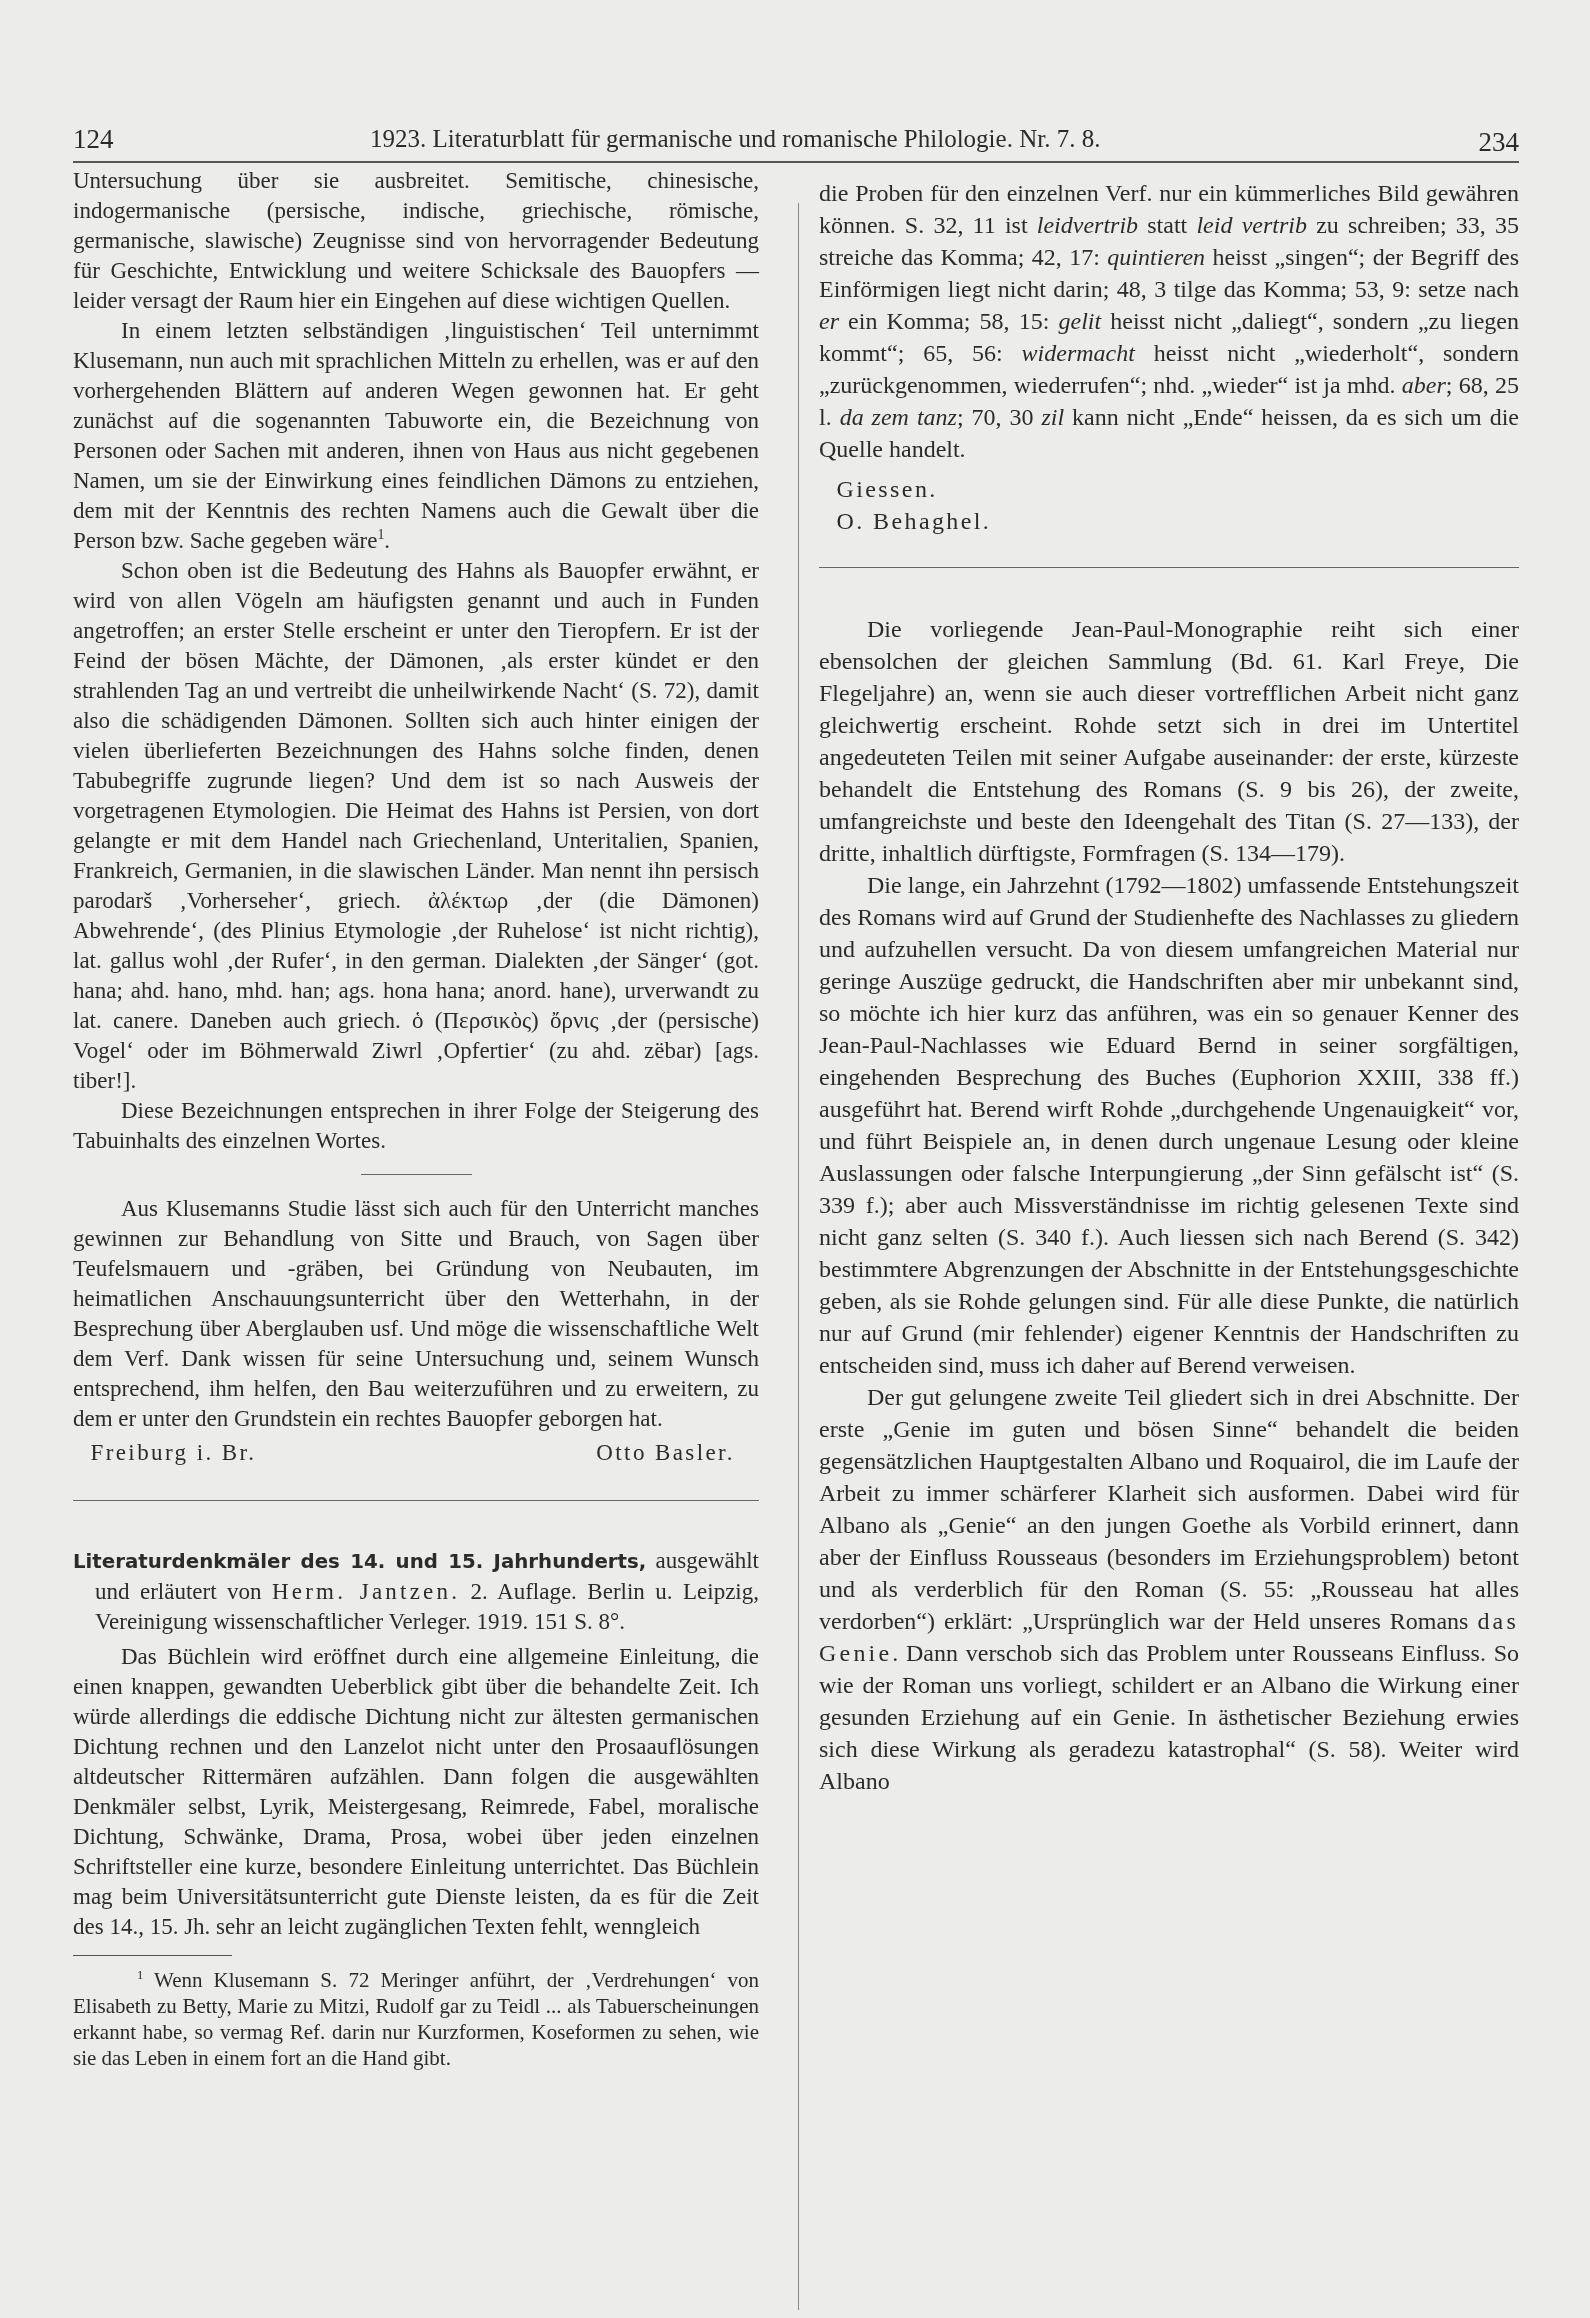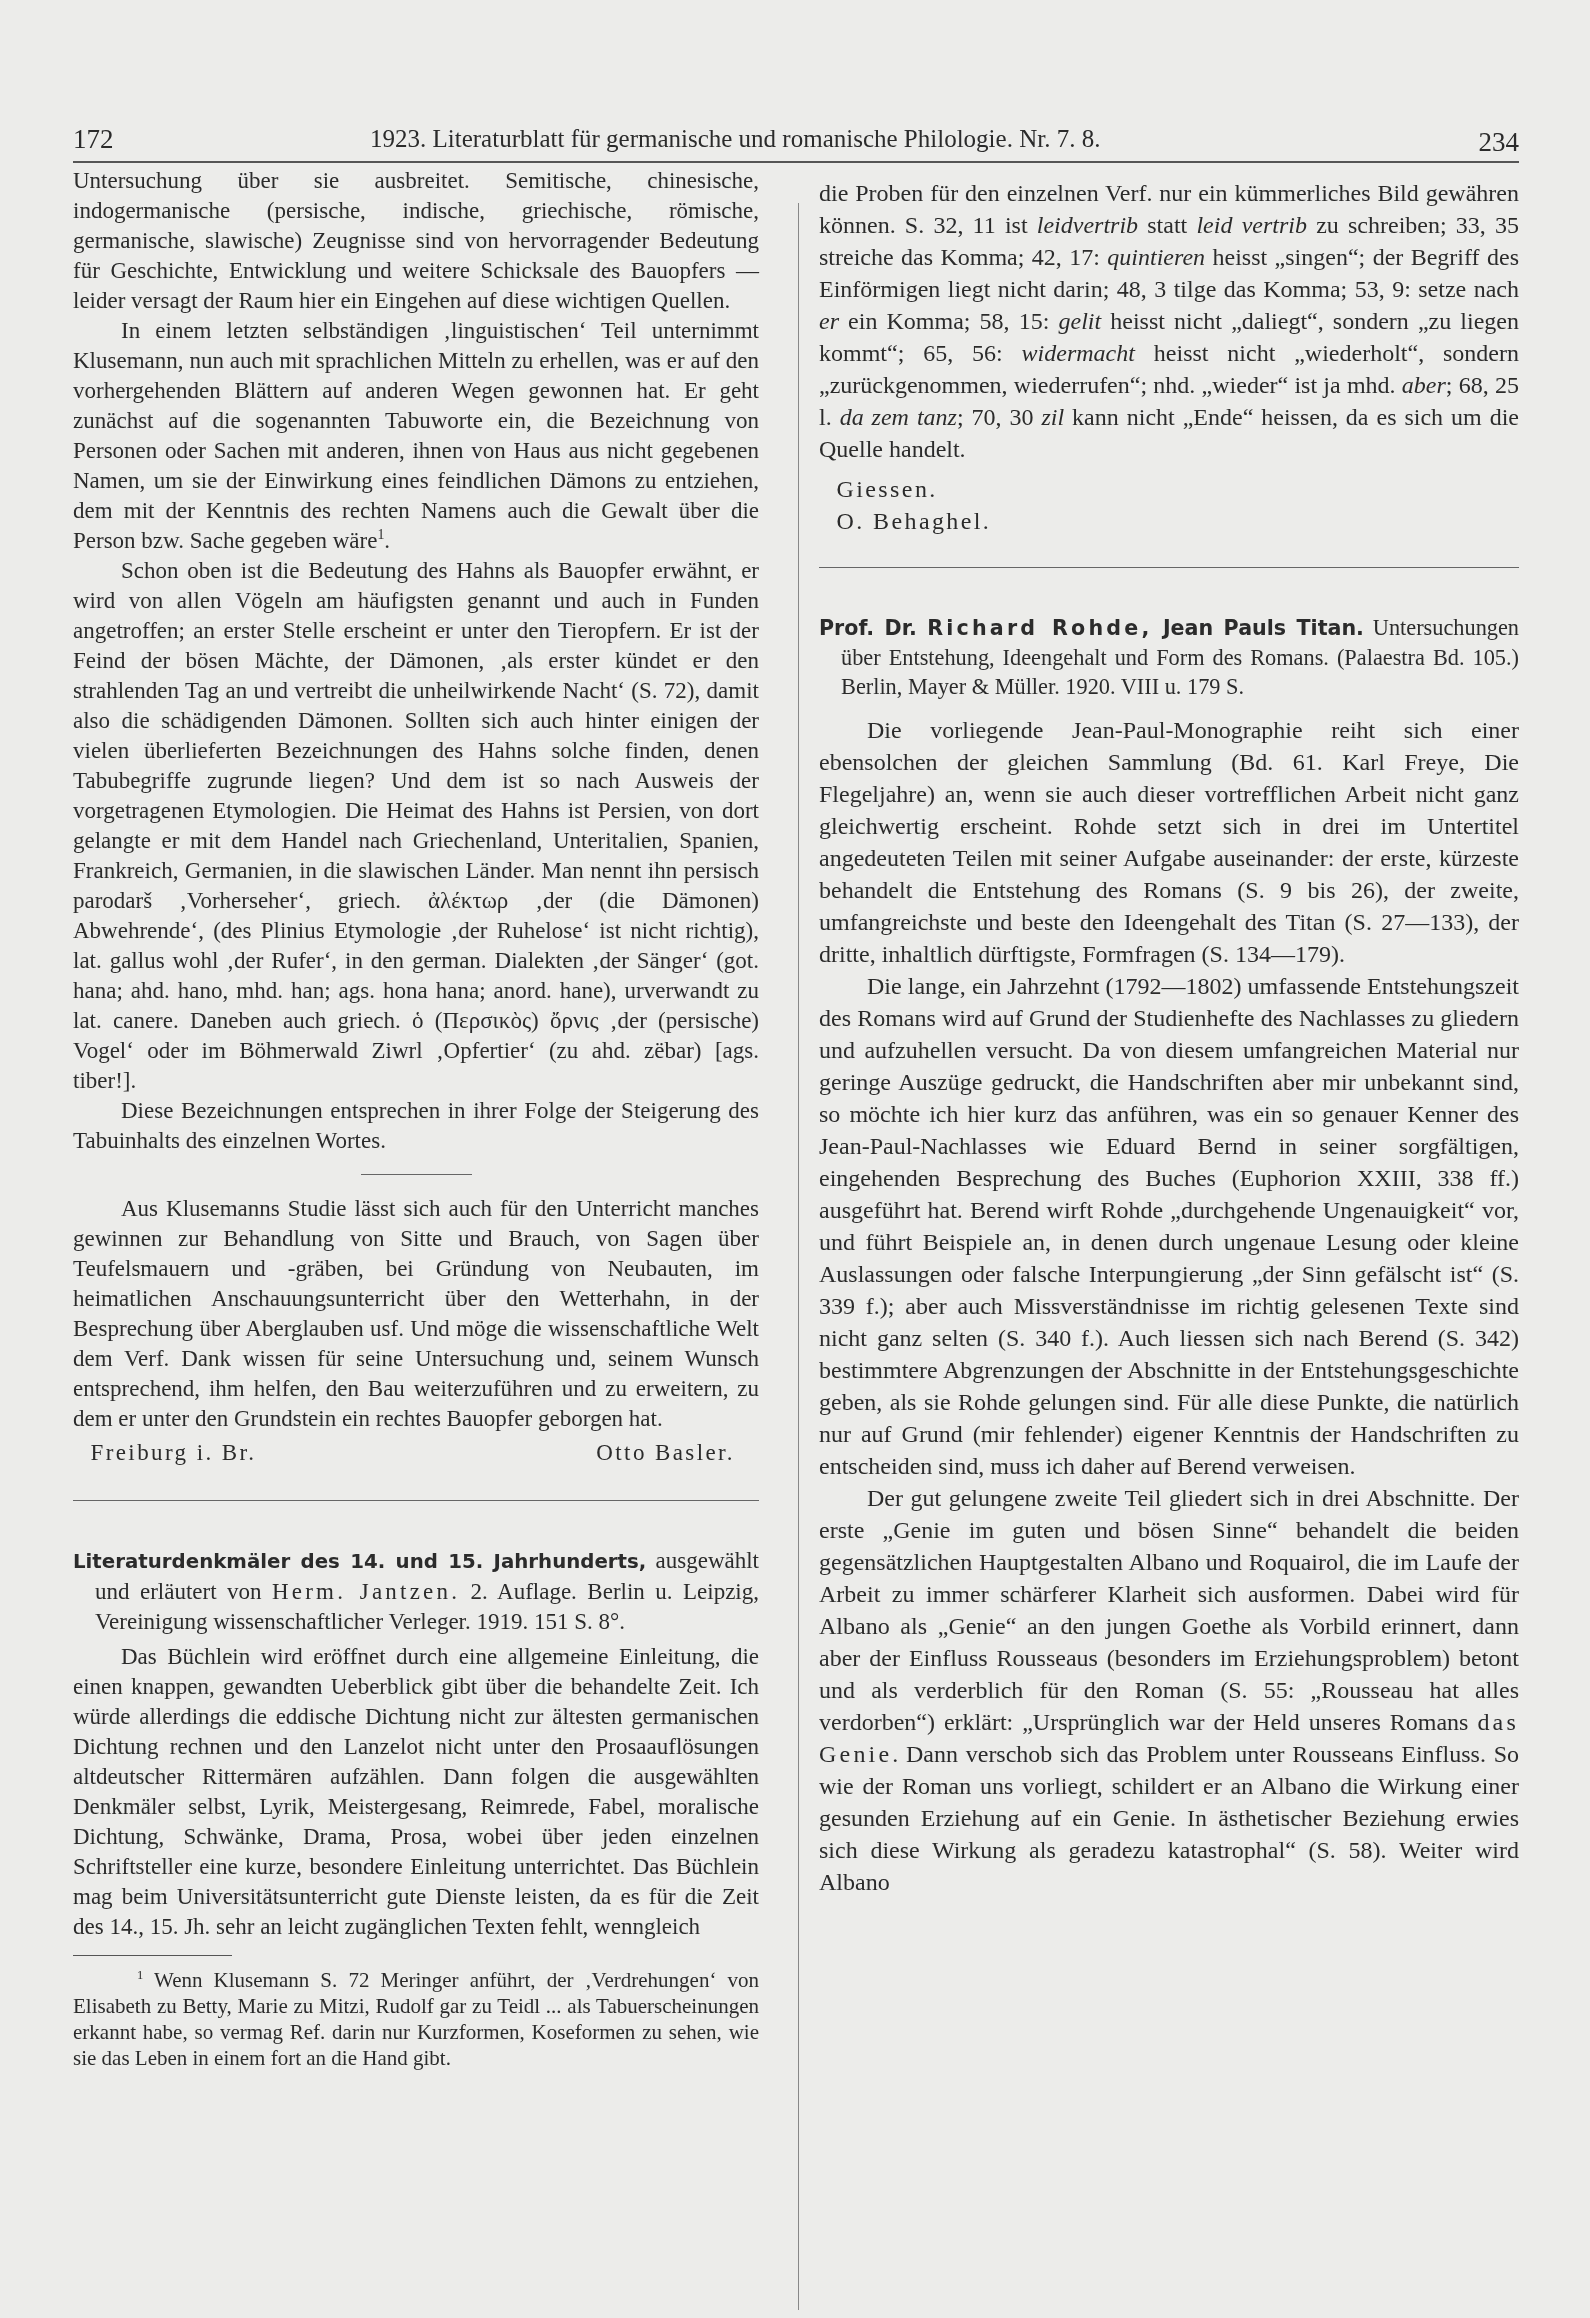--- a/index.html
+++ b/index.html
@@ -48,21 +48,21 @@
   .footnote-rule { width: 159px; border-top: 1.6px solid #555; margin: 12.7px 0 11px; }
   .footnote { font-size: 21px; line-height: 26px; text-indent: 64px; }
   sup { font-size: 0.6em; line-height: 0; }
   i { font-style: italic; }
   .spaced-inline { letter-spacing: 3.2px; }
 </style>
 </head>
 <body>
 
 <div class="page-header">
-  <span class="pg-left">172</span>
+  <span class="pg-left">124</span>
   <span class="running-title">1923. Literaturblatt für germanische und romanische Philologie. Nr. 7. 8.</span>
   <span class="pg-right">234</span>
 </div>
 <div class="header-rule"></div>
 <div class="column-divider"></div>
 
 <div class="col col-left">
   <p>Untersuchung über sie ausbreitet. Semitische, chinesische, indogermanische (persische, indische, griechische, römische, germanische, slawische) Zeugnisse sind von hervorragender Bedeutung für Geschichte, Entwicklung und weitere Schicksale des Bauopfers — leider versagt der Raum hier ein Eingehen auf diese wichtigen Quellen.</p>
   <p class="indent"><span>In einem letzten selbständigen ‚linguistischen‘ Teil unternimmt Klusemann, nun auch mit sprachlichen Mitteln zu erhellen, was er auf den vorhergehenden Blättern auf anderen Wegen gewonnen hat. Er geht zunächst auf die sogenannten Tabuworte ein, die Bezeichnung von Personen oder Sachen mit anderen, ihnen von Haus aus nicht gegebenen Namen, um sie der Einwirkung eines feindlichen Dämons zu entziehen, dem mit der Kenntnis des rechten Namens auch die Gewalt über die Person bzw. Sache gegeben wäre</span><sup>1</sup>.</p>
   <p class="indent">Schon oben ist die Bedeutung des Hahns als Bauopfer erwähnt, er wird von allen Vögeln am häufigsten genannt und auch in Funden angetroffen; an erster Stelle erscheint er unter den Tieropfern. Er ist der Feind der bösen Mächte, der Dämonen, ‚als erster kündet er den strahlenden Tag an und vertreibt die unheilwirkende Nacht‘ (S. 72), damit also die schädigenden Dämonen. Sollten sich auch hinter einigen der vielen überlieferten Bezeichnungen des Hahns solche finden, denen Tabubegriffe zugrunde liegen? Und dem ist so nach Ausweis der vorgetragenen Etymologien. Die Heimat des Hahns ist Persien, von dort gelangte er mit dem Handel nach Griechenland, Unteritalien, Spanien, Frankreich, Germanien, in die slawischen Länder. Man nennt ihn persisch parodarš ‚Vorherseher‘, griech. ἀλέκτωρ ‚der (die Dämonen) Abwehrende‘, (des Plinius Etymologie ‚der Ruhelose‘ ist nicht richtig), lat. gallus wohl ‚der Rufer‘, in den german. Dialekten ‚der Sänger‘ (got. hana; ahd. hano, mhd. han; ags. hona hana; anord. hane), urverwandt zu lat. canere. Daneben auch griech. ὁ (Περσικὸς) ὄρνις ‚der (persische) Vogel‘ oder im Böhmerwald Ziwrl ‚Opfertier‘ (zu ahd. zëbar) [ags. tiber!].</p>
@@ -87,18 +87,17 @@
 
 <div class="col col-right">
   <p><span>die Proben für den einzelnen Verf. nur ein kümmerliches Bild gewähren können. S. 32, 11 ist </span><i>leidvertrib</i><span> statt </span><i>leid vertrib</i><span> zu schreiben; 33, 35 streiche das Komma; 42, 17: </span><i>quintieren</i><span> heisst „singen“; der Begriff des Einförmigen liegt nicht darin; 48, 3 tilge das Komma; 53, 9: setze nach </span><i>er</i><span> ein Komma; 58, 15: </span><i>gelit</i><span> heisst nicht „daliegt“, sondern „zu liegen kommt“; 65, 56: </span><i>widermacht</i><span> heisst nicht „wiederholt“, sondern „zurückgenommen, wiederrufen“; nhd. „wieder“ ist ja mhd. </span><i>aber</i><span>; 68, 25 l. </span><i>da zem tanz</i><span>; 70, 30 </span><i>zil</i><span> kann nicht „Ende“ heissen, da es sich um die Quelle handelt.</span></p>
   <div class="sig" style="margin-top:8px;flex-direction:column;">
     <span>Giessen.</span>
     <span>O. Behaghel.</span>
   </div>
 
   <div class="section-rule" style="margin:30px 0 45px;"></div>
 
-  <p class="bib" style="line-height:29px;"><span class="bold">Prof. Dr. </span><span class="bold spaced">Richard Rohde,</span><span class="bold"> Jean Pauls Titan.</span><span style="font-size:0.93em;"> Untersuchungen über Entstehung, Ideengehalt und Form des Romans. (Palaestra Bd. 105.) Berlin, Mayer &amp; Müller. 1920. VIII u. 179 S.</span></p>
   <p class="indent" style="margin-top:12.7px;">Die vorliegende Jean-Paul-Monographie reiht sich einer ebensolchen der gleichen Sammlung (Bd. 61. Karl Freye, Die Flegeljahre) an, wenn sie auch dieser vortrefflichen Arbeit nicht ganz gleichwertig erscheint. Rohde setzt sich in drei im Untertitel angedeuteten Teilen mit seiner Aufgabe auseinander: der erste, kürzeste behandelt die Entstehung des Romans (S. 9 bis 26), der zweite, umfangreichste und beste den Ideengehalt des Titan (S. 27—133), der dritte, inhaltlich dürftigste, Formfragen (S. 134—179).</p>
   <p class="indent">Die lange, ein Jahrzehnt (1792—1802) umfassende Entstehungszeit des Romans wird auf Grund der Studienhefte des Nachlasses zu gliedern und aufzuhellen versucht. Da von diesem umfangreichen Material nur geringe Auszüge gedruckt, die Handschriften aber mir unbekannt sind, so möchte ich hier kurz das anführen, was ein so genauer Kenner des Jean-Paul-Nachlasses wie Eduard Bernd in seiner sorgfältigen, eingehenden Besprechung des Buches (Euphorion XXIII, 338 ff.) ausgeführt hat. Berend wirft Rohde „durchgehende Ungenauigkeit“ vor, und führt Beispiele an, in denen durch ungenaue Lesung oder kleine Auslassungen oder falsche Interpungierung „der Sinn gefälscht ist“ (S. 339 f.); aber auch Missverständnisse im richtig gelesenen Texte sind nicht ganz selten (S. 340 f.). Auch liessen sich nach Berend (S. 342) bestimmtere Abgrenzungen der Abschnitte in der Entstehungsgeschichte geben, als sie Rohde gelungen sind. Für alle diese Punkte, die natürlich nur auf Grund (mir fehlender) eigener Kenntnis der Handschriften zu entscheiden sind, muss ich daher auf Berend verweisen.</p>
   <p class="indent"><span>Der gut gelungene zweite Teil gliedert sich in drei Abschnitte. Der erste „Genie im guten und bösen Sinne“ behandelt die beiden gegensätzlichen Hauptgestalten Albano und Roquairol, die im Laufe der Arbeit zu immer schärferer Klarheit sich ausformen. Dabei wird für Albano als „Genie“ an den jungen Goethe als Vorbild erinnert, dann aber der Einfluss Rousseaus (besonders im Erziehungsproblem) betont und als verderblich für den Roman (S. 55: „Rousseau hat alles verdorben“) erklärt: „Ursprünglich war der Held unseres Romans </span><span class="spaced-inline">das Genie</span><span>. Dann verschob sich das Problem unter Rousseans Einfluss. So wie der Roman uns vorliegt, schildert er an Albano die Wirkung einer gesunden Erziehung auf ein Genie. In ästhetischer Beziehung erwies sich diese Wirkung als geradezu katastrophal“ (S. 58). Weiter wird Albano</span></p>
 </div>
 
 
 </body></html>

